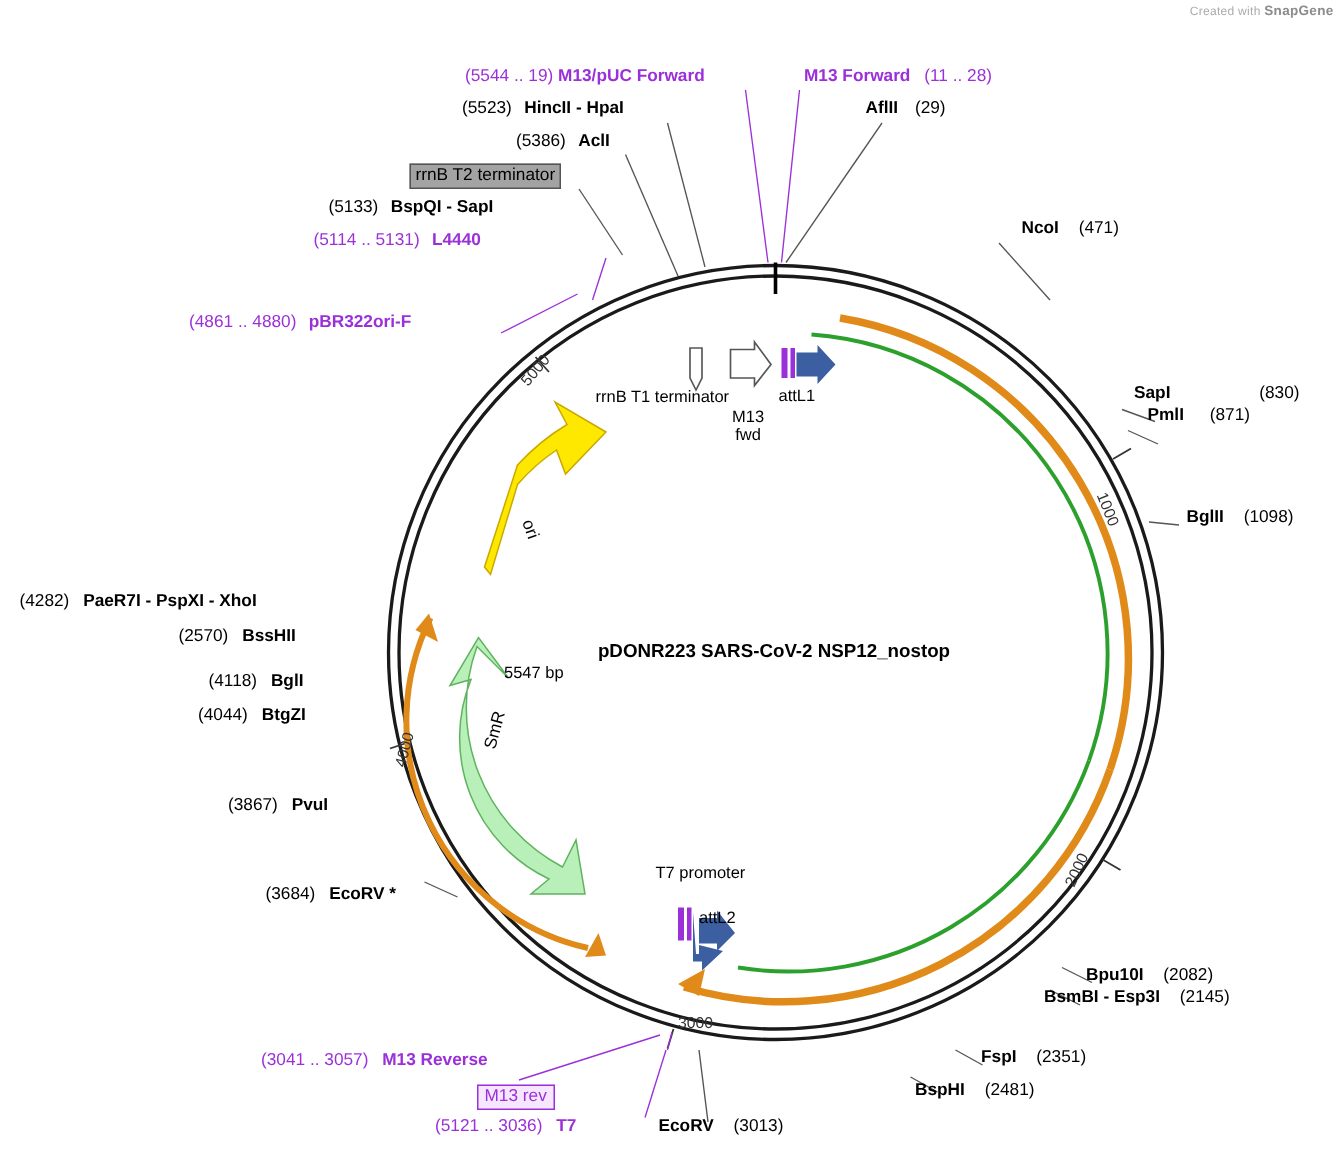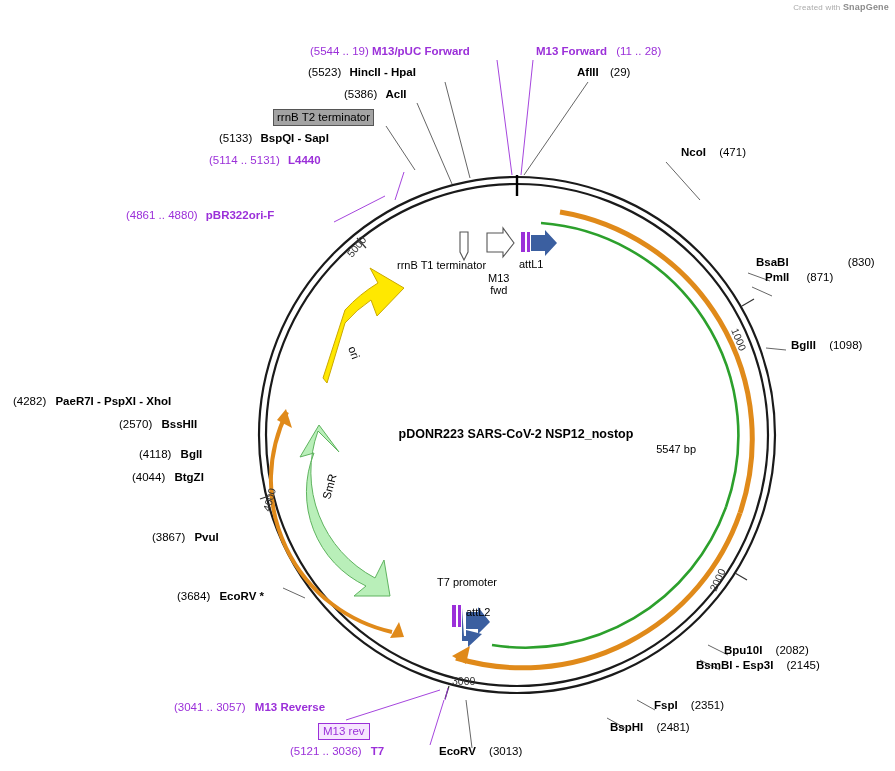--- a/index.html
+++ b/index.html
@@ -66,21 +66,21 @@
     width: 360px;
     text-align: center;
     left: 336px;
     top: 427px;
     font-size: 12.5px;
     font-weight: bold;
   }
   .center-sub {
     position: absolute;
     width: 360px;
-    text-align: right;
+    text-align: left;
     left: 336px;
     top: 443px;
     font-size: 11px;
   }
   .feat-lbl {
     position: absolute;
     white-space: nowrap;
     font-size: 11px;
     text-align: center;
   }
@@ -227,21 +227,21 @@
   <span class="purple pos">(4861 .. 4880)</span>
   <span class="purple enz" style="margin-left:5px;">pBR322ori-F</span>
 </div>
 
 <div class="lbl" style="left:681px; top:146px;">
   <span class="enz">NcoI</span>
   <span class="pos" style="margin-left:10px;">(471)</span>
 </div>
 
 <div class="lbl" style="left:756px; top:256px;">
-  <span class="enz">BsaBI</span>
+  <span class="enz">SapI</span>
   <span class="pos" style="margin-left:12px;padding-left:44px;">(830)</span>
 </div>
 
 <div class="lbl" style="left:765px; top:271px;">
   <span class="enz">PmlI</span>
   <span class="pos" style="margin-left:14px;">(871)</span>
 </div>
 
 <div class="lbl" style="left:791px; top:339px;">
   <span class="enz">BglII</span>

